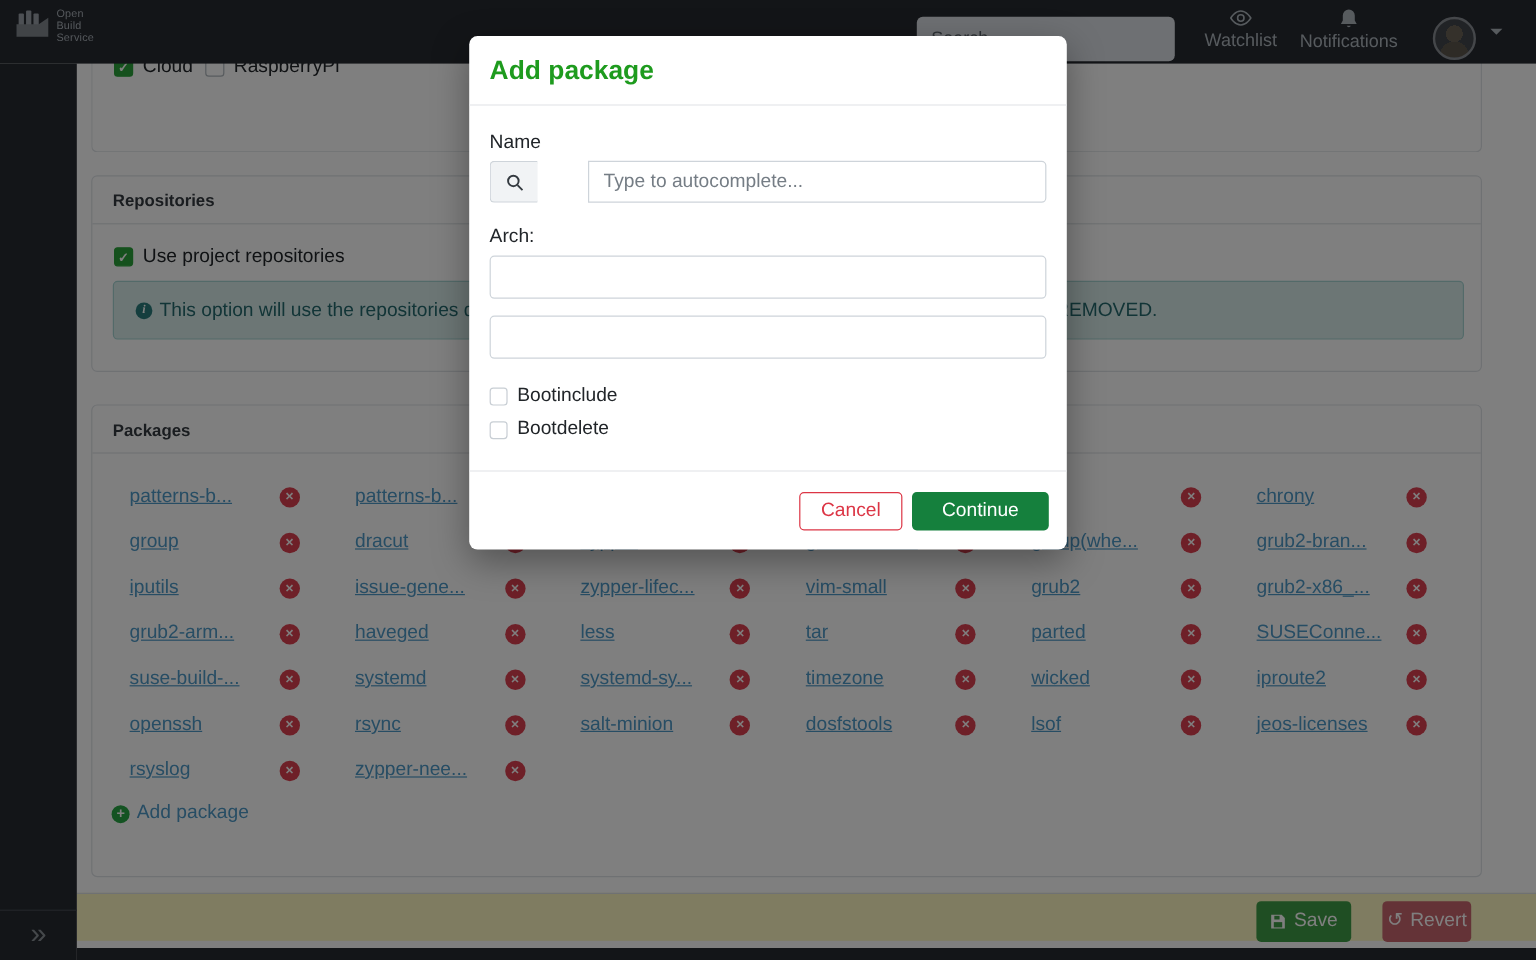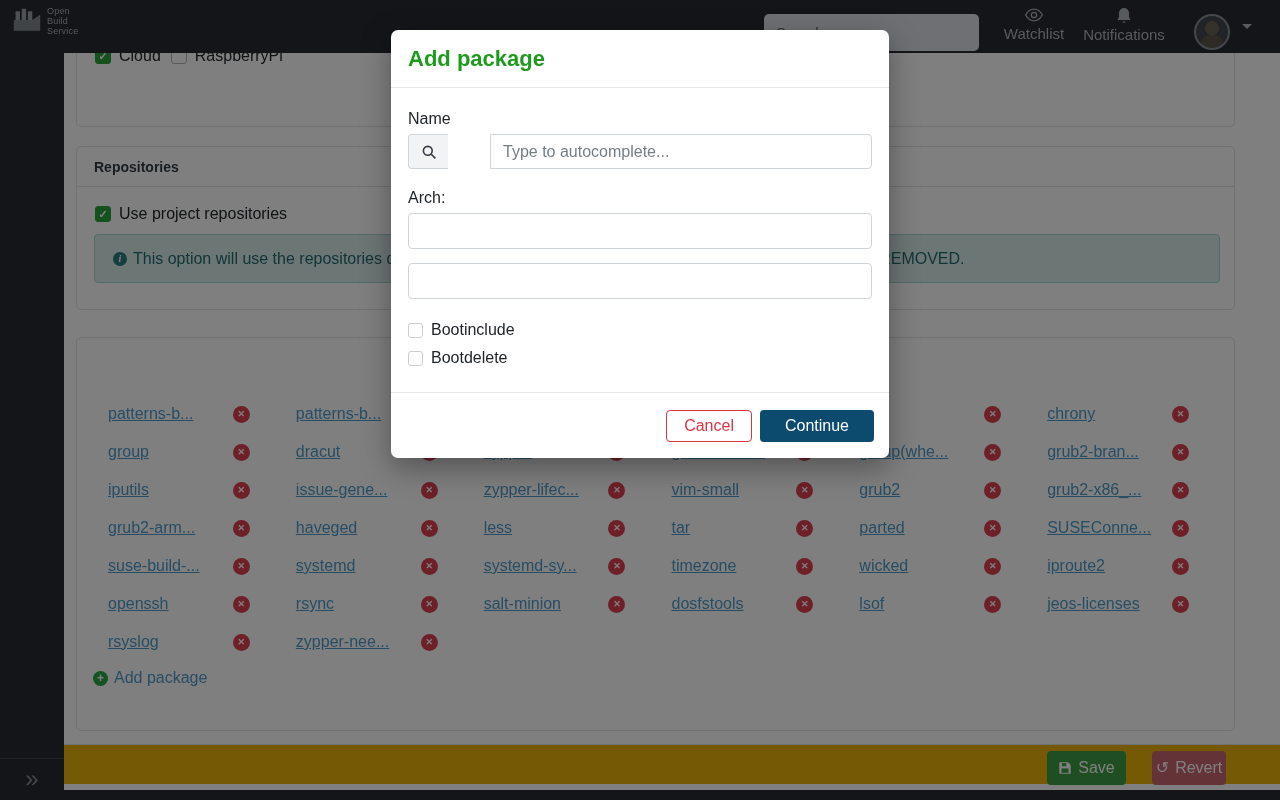--- a/index.html
+++ b/index.html
@@ -76,21 +76,21 @@
              justify-content:center; cursor:pointer; flex:0 0 auto; }
   .add-row { position:absolute; left:16px; top:331px; display:flex; align-items:center; gap:6px;
              cursor:pointer; }
   .plus-icon { width:15px; height:15px; border-radius:50%; background:#28a745; color:#fff;
                font-size:12px; font-weight:bold; display:inline-flex; align-items:center;
                justify-content:center; }
   .add-label { color:#4f9ac8; font-size:16px; }
 
   
   .bottom-bar { position:absolute; left:0px; top:691px; width:1216px; height:40px;
-                background:#eab308; border-top:1px solid #dfe3e7; z-index:2; }
+                background:#fef9c3; border-top:1px solid #dfe3e7; z-index:2; }
   .btn { display:inline-flex; align-items:center; justify-content:center; gap:6px;
          border:none; border-radius:4px; font-size:16px; cursor:pointer;
          font-family:"Liberation Sans", sans-serif; }
   .btn-save { position:absolute; left:983px; top:6px; width:79px; height:34px;
               background:#3f9d46; color:#fff; }
   .btn-revert { position:absolute; left:1088px; top:6px; width:74px; height:34px;
                 background:#c9666e; color:#fff; }
   .revert-icon { font-size:16px; line-height:1; }
   .dark-strip { position:absolute; left:0; top:737px; width:1216px; height:10px;
                 background:#262a31; z-index:3; }
@@ -117,21 +117,21 @@
              font-family:"Liberation Sans", sans-serif; }
   .m-checks { margin-top:8px; display:flex; flex-direction:column; gap:10px; }
   .m-check-row { display:flex; align-items:center; gap:8px; font-size:16px; color:#212529; }
   .m-check { width:15px; height:15px; border:1px solid #c8ced4; border-radius:3px; background:#fff;
              cursor:pointer; flex:0 0 auto; }
   .modal-footer { position:absolute; left:0; bottom:0; width:100%; height:66px;
                   border-top:1px solid #e4e7ea; display:flex; align-items:center;
                   justify-content:flex-end; gap:8px; padding:0 15px; }
   .btn-cancel { height:32px; padding:0 17px; background:#fff; border:1px solid #dc3545;
                 color:#dc3545; }
-  .btn-continue { height:32px; padding:0 25px; background:#0c4a6e; color:#fff; }
+  .btn-continue { height:32px; padding:0 25px; background:#15803d; color:#fff; }
 </style>
 </head>
 <body>
 
 <div class="screen">
 
   <div class="content">
 
     <div class="card card-types">
       <div class="types-rows" id="imgtypes">
@@ -152,20 +152,21 @@
         <span class="check on"></span>
         <span>Use project repositories</span>
       </div>
       <div class="alert-info">
         <span class="info-icon">i</span>
         <span>This option will use the repositories defined in the project. If you uncheck it, the repositories above will be REMOVED.</span>
       </div>
     </div>
 
     <div class="card card-pkgs">
+      <div class="card-header">Packages</div>
       <div class="pkg-grid" id="pkggrid">
           <div class="pkg-cell">
             <a class="pkg-link">patterns-b...</a>
             <span class="pkg-del">✕</span>
           </div>
           <div class="pkg-cell">
             <a class="pkg-link">patterns-b...</a>
             <span class="pkg-del">✕</span>
           </div>
           <div class="pkg-cell">

